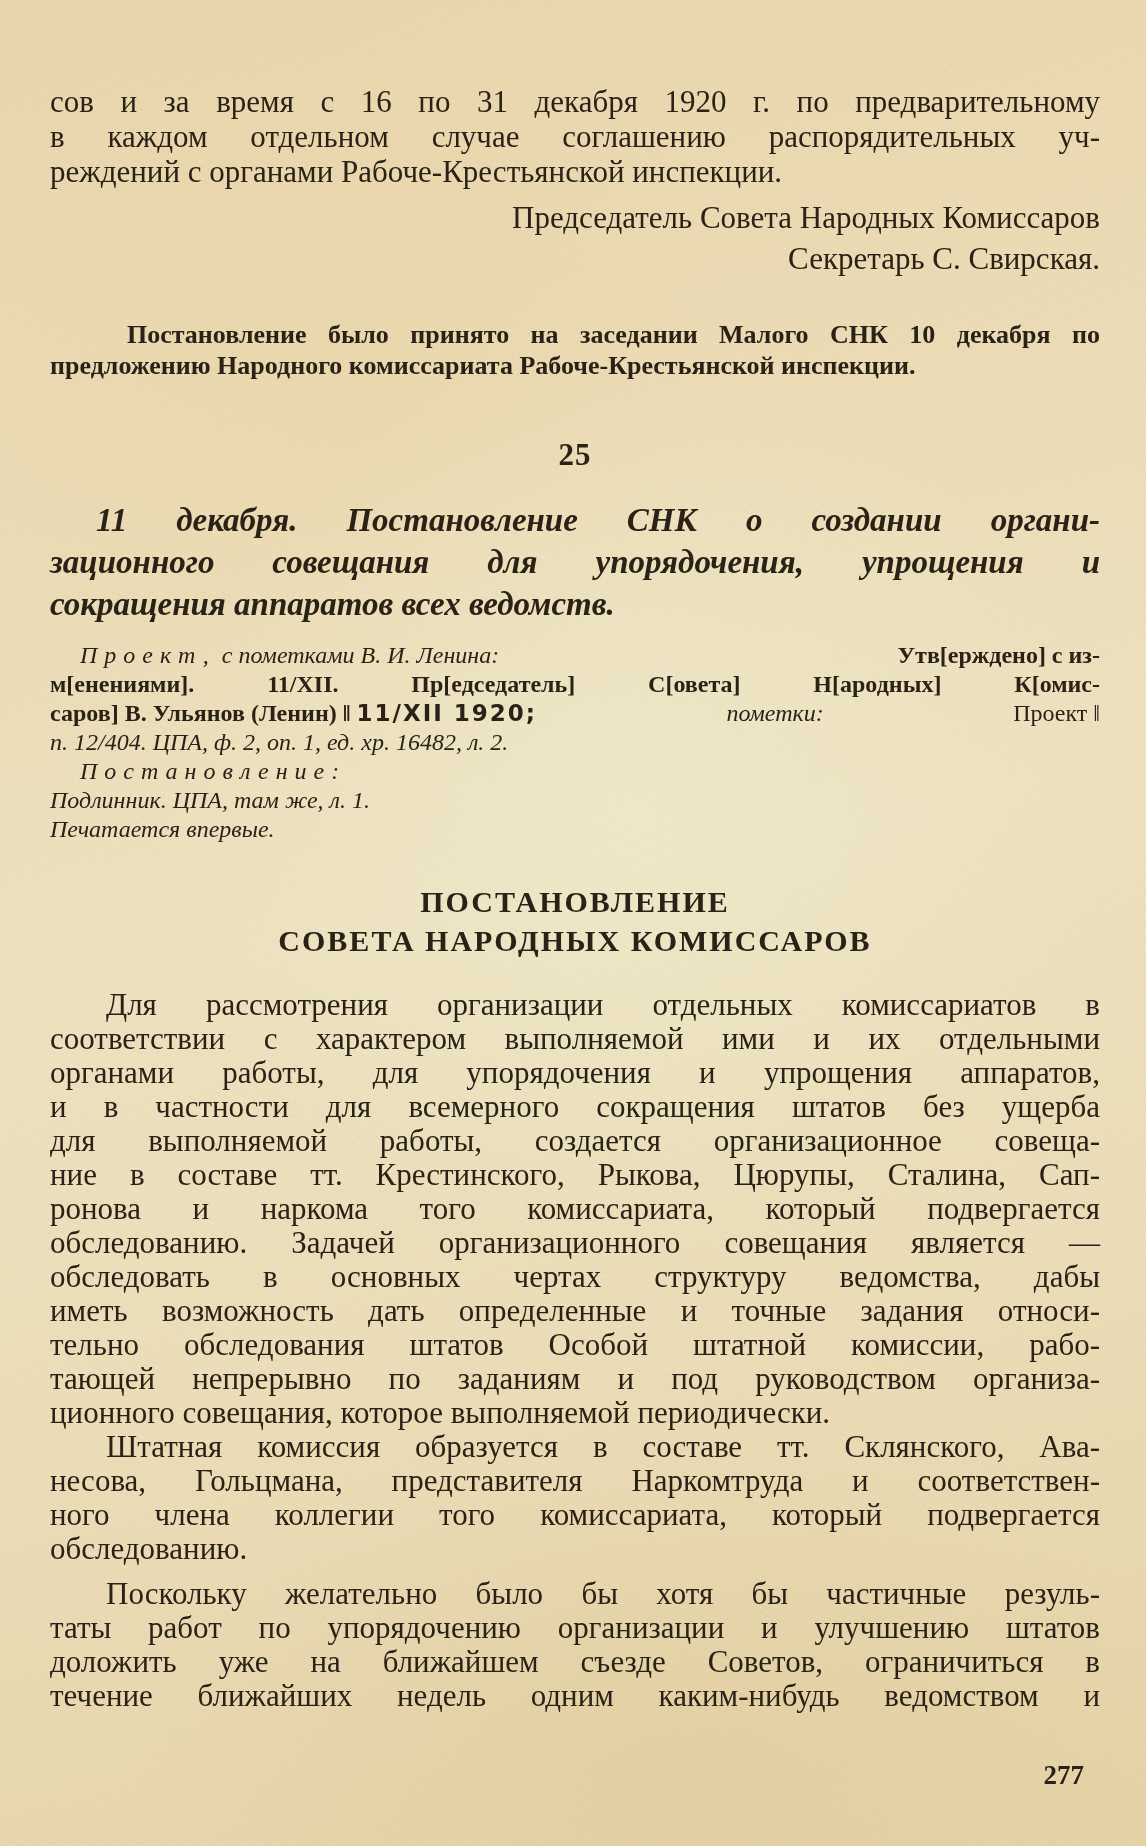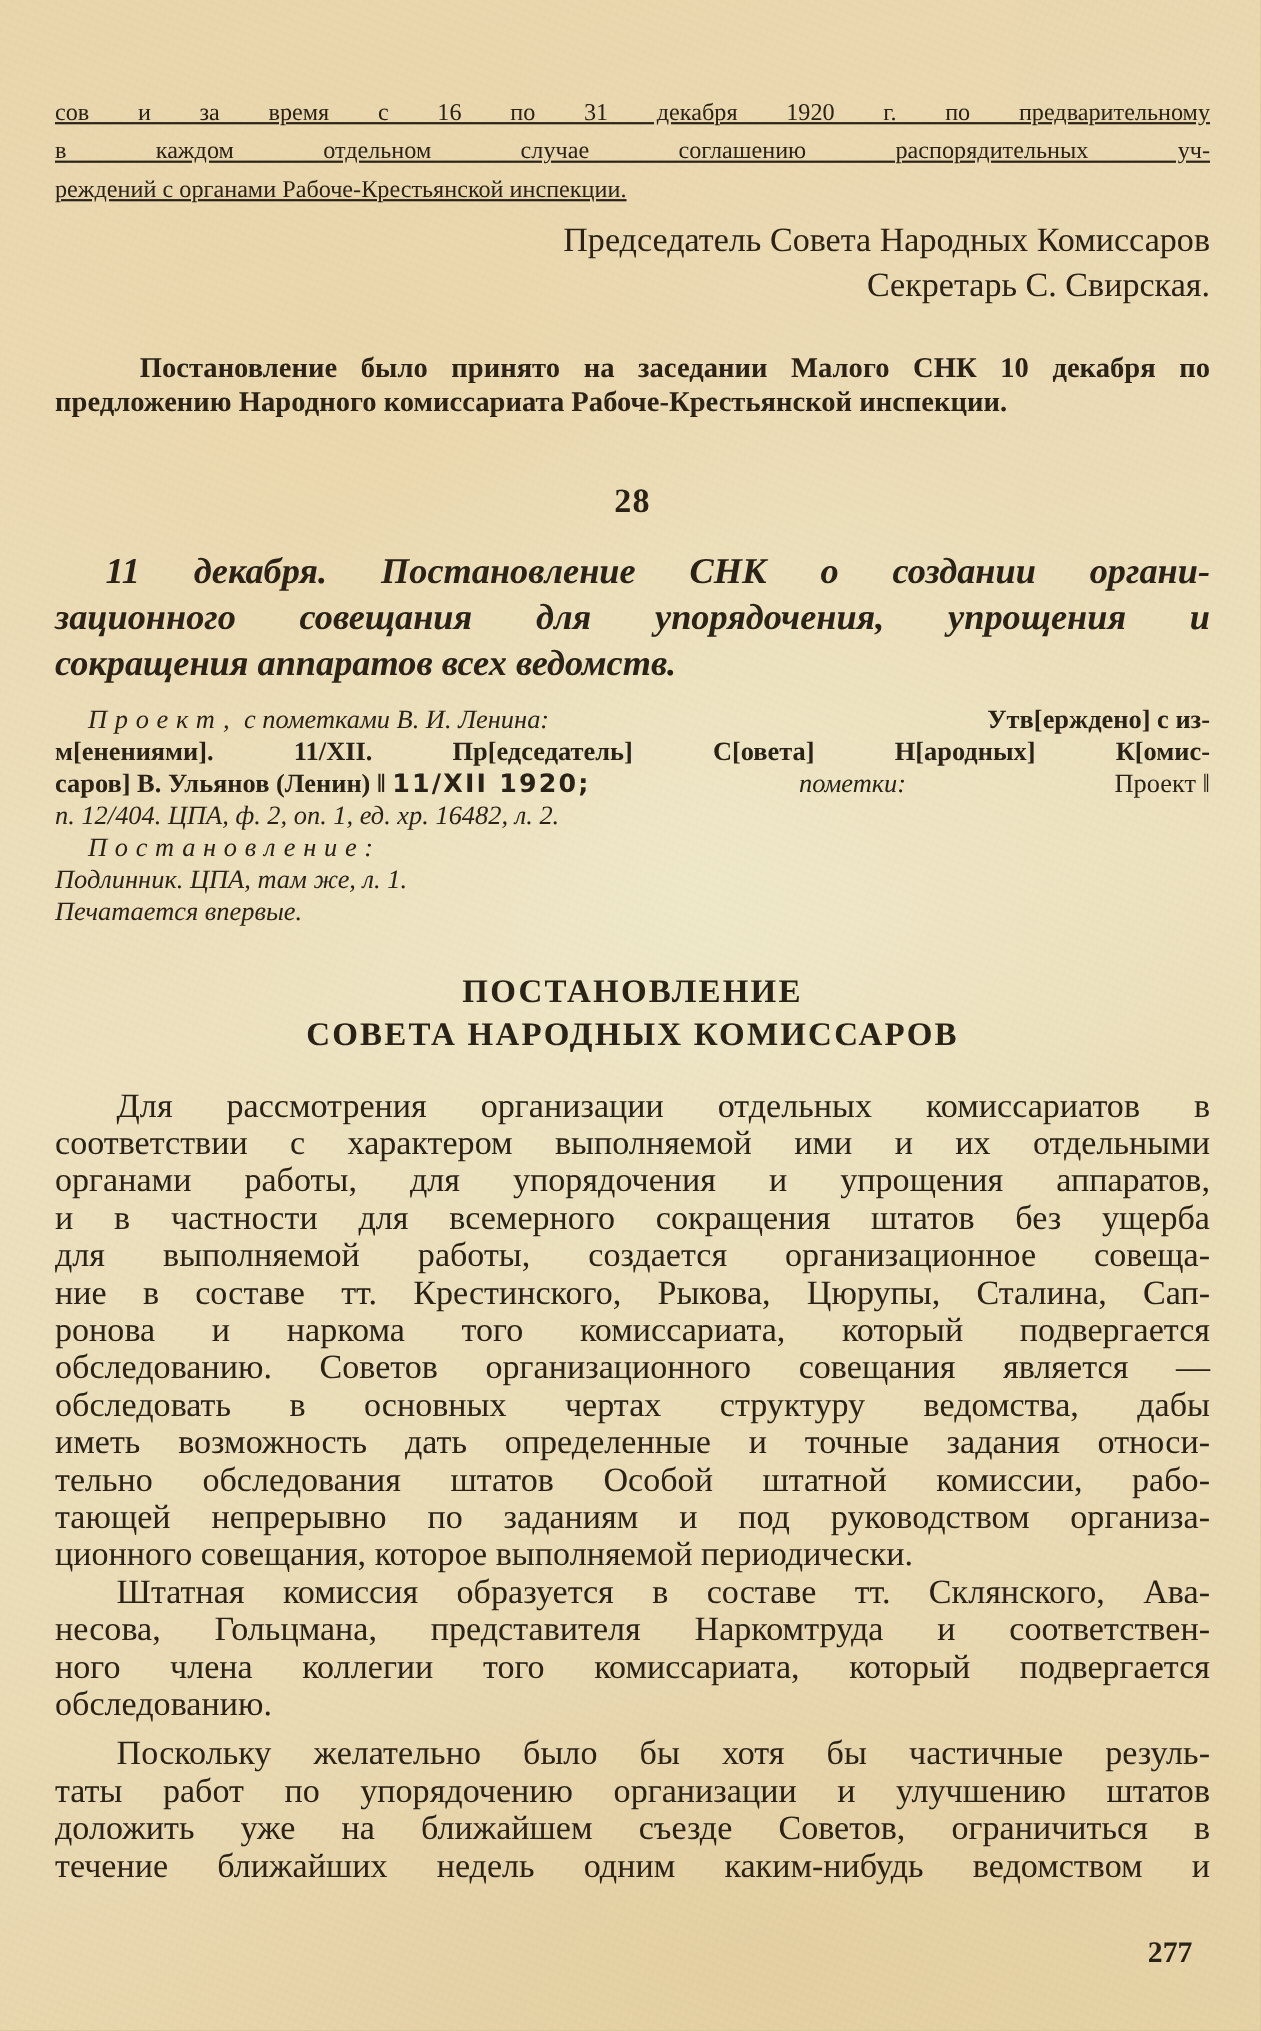--- a/index.html
+++ b/index.html
@@ -25,21 +25,21 @@
       repeating-linear-gradient(-67deg, rgba(200,175,125,0.04) 0 2px, rgba(255,252,235,0.04) 2px 6px);
   }
 
   .content { position:relative; padding:84px 46px 0 50px; }
 
   
   .jl { text-align:justify; text-align-last:justify; }
   .ll { text-align:left; text-align-last:left; }
 
   
-  .prev-body { font-size:22px; line-height:35px;text-decoration:underline; }
+  .prev-body { font-size:31px; line-height:35px; }
 
   
   .sig { margin-top:8px; }
   .sig-line { text-align:right; font-size:31px; line-height:41px; }
 
   
   .ed-note { margin-top:40px; font-size:26px; line-height:31px; font-weight:700; }
   .ed-note .first { text-indent:77px; }
 
   
@@ -83,21 +83,21 @@
     <div class="sig">
       <div class="sig-line">Председатель Совета Народных Комиссаров</div>
       <div class="sig-line">Секретарь С. Свирская.</div>
     </div>
 
     <div class="ed-note">
       <div class="jl first">Постановление было принято на заседании Малого СНК 10 декабря по</div>
       <div class="ll">предложению Народного комиссариата Рабоче-Крестьянской инспекции.</div>
     </div>
 
-    <div class="sec-num">28</div>
+    <div class="sec-num">25</div>
 
     <div class="sec-heading">
       <div class="jl first">11 декабря. Постановление СНК о создании органи-</div>
       <div class="jl">зационного совещания для упорядочения, упрощения и</div>
       <div class="ll">сокращения аппаратов всех ведомств.</div>
     </div>
 
     <div class="source-note">
       <div class="sn-flex sn-indent">
         <span><span class="it sp">Проект,</span> <span class="it">с пометками В. И. Ленина:</span></span>
@@ -121,21 +121,21 @@
     </div>
 
     <div class="body-block">
       <div class="jl first">Для рассмотрения организации отдельных комиссариатов в</div>
       <div class="jl">соответствии с характером выполняемой ими и их отдельными</div>
       <div class="jl">органами работы, для упорядочения и упрощения аппаратов,</div>
       <div class="jl">и в частности для всемерного сокращения штатов без ущерба</div>
       <div class="jl">для выполняемой работы, создается организационное совеща-</div>
       <div class="jl">ние в составе тт. Крестинского, Рыкова, Цюрупы, Сталина, Сап-</div>
       <div class="jl">ронова и наркома того комиссариата, который подвергается</div>
-      <div class="jl">обследованию. Советов организационного совещания является —</div>
+      <div class="jl">обследованию. Задачей организационного совещания является —</div>
       <div class="jl">обследовать в основных чертах структуру ведомства, дабы</div>
       <div class="jl">иметь возможность дать определенные и точные задания относи-</div>
       <div class="jl">тельно обследования штатов Особой штатной комиссии, рабо-</div>
       <div class="jl">тающей непрерывно по заданиям и под руководством организа-</div>
       <div class="ll">ционного совещания, которое выполняемой периодически.</div>
     </div>
 
     <div class="body-block" style="margin-top:0;">
       <div class="jl first">Штатная комиссия образуется в составе тт. Склянского, Ава-</div>
       <div class="jl">несова, Гольцмана, представителя Наркомтруда и соответствен-</div>

